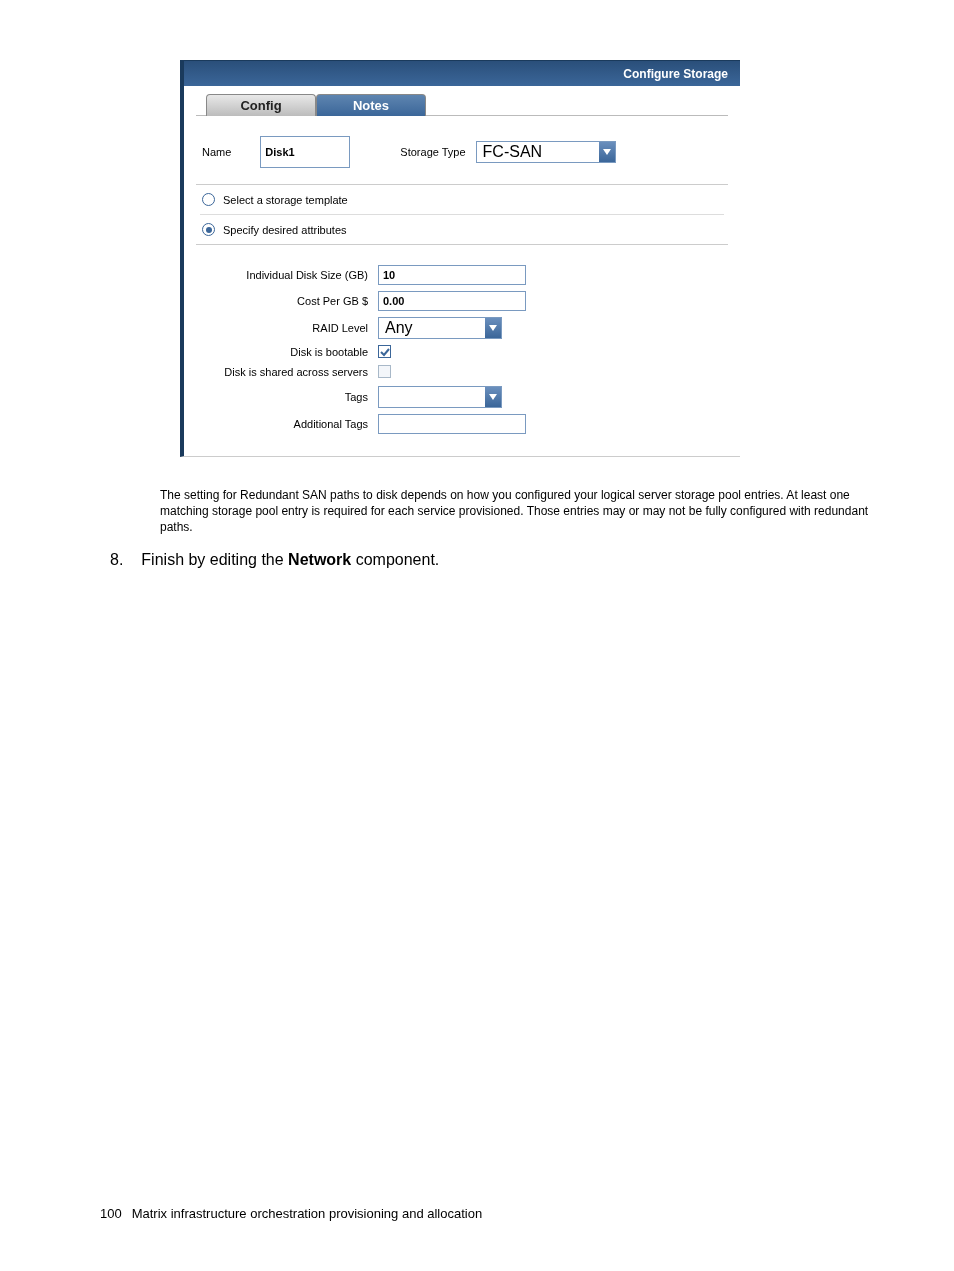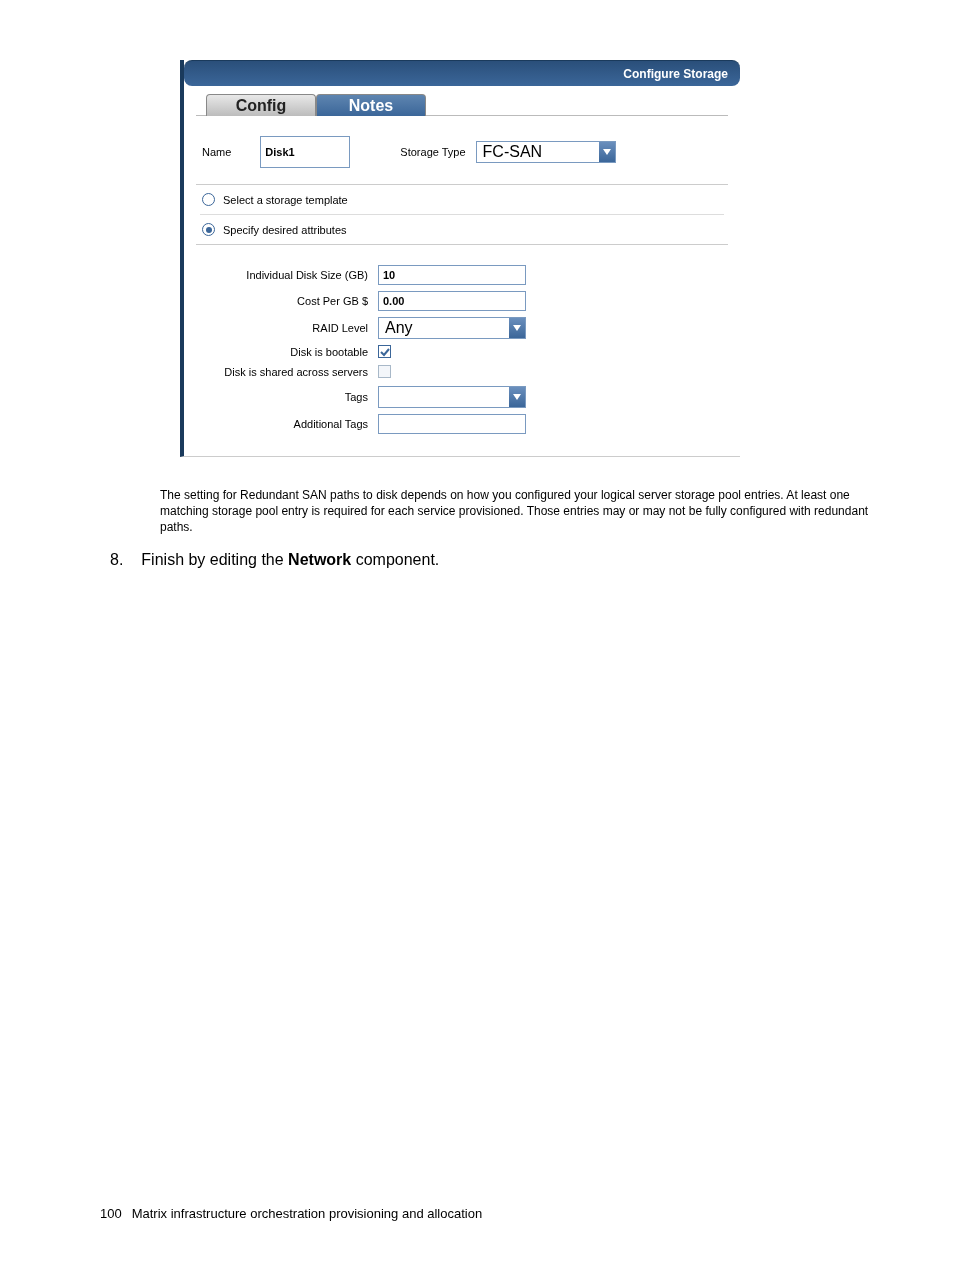--- a/index.html
+++ b/index.html
@@ -28,39 +28,38 @@
     height: 26px;
     background: linear-gradient(#2a4f7a, #3b6699);
     color: #fff;
     font-size: 12px;
     font-weight: bold;
     display: flex;
     align-items: center;
     justify-content: flex-end;
     padding-right: 12px;
     border-top: 1px solid #1a3a5c;
-    border-radius: 8px;
   }
   .panel-body {
     padding: 0 12px 16px 12px;
     font-size: 11px;
   }
   .tabs-row {
     display: flex;
     gap: 0;
     padding-top: 8px;
     padding-left: 10px;
   }
   .tab {
     height: 22px;
     width: 110px;
     display: flex;
     align-items: center;
     justify-content: center;
-    font-size: 16px;
+    font-size: 13px;
     border: 1px solid #888;
     border-bottom: none;
     border-top-left-radius: 4px;
     border-top-right-radius: 4px;
   }
   .tab.active {
     background: linear-gradient(#e8e8e8, #bcbcbc);
     color: #222;
     font-weight: bold;
   }
@@ -154,21 +153,21 @@
   .cbx.disabled { border-color: #a8b8c8; background: #f3f6fa; }
   .cbx svg { width: 10px; height: 10px; }
   .small-text-input {
     width: 148px;
     height: 20px;
     border: 1px solid #7a9ac0;
     padding: 2px 4px;
     font-size: 11px;
     font-weight: bold;
   }
-  .small-select { width: 148px; }
+  .small-select { width: 124px; }
   .doc-paragraph {
     margin-left: 60px;
     font-size: 12px;
     line-height: 1.35;
     margin-top: 8px;
     margin-bottom: 14px;
   }
   .doc-list-item {
     display: flex;
     gap: 18px;

